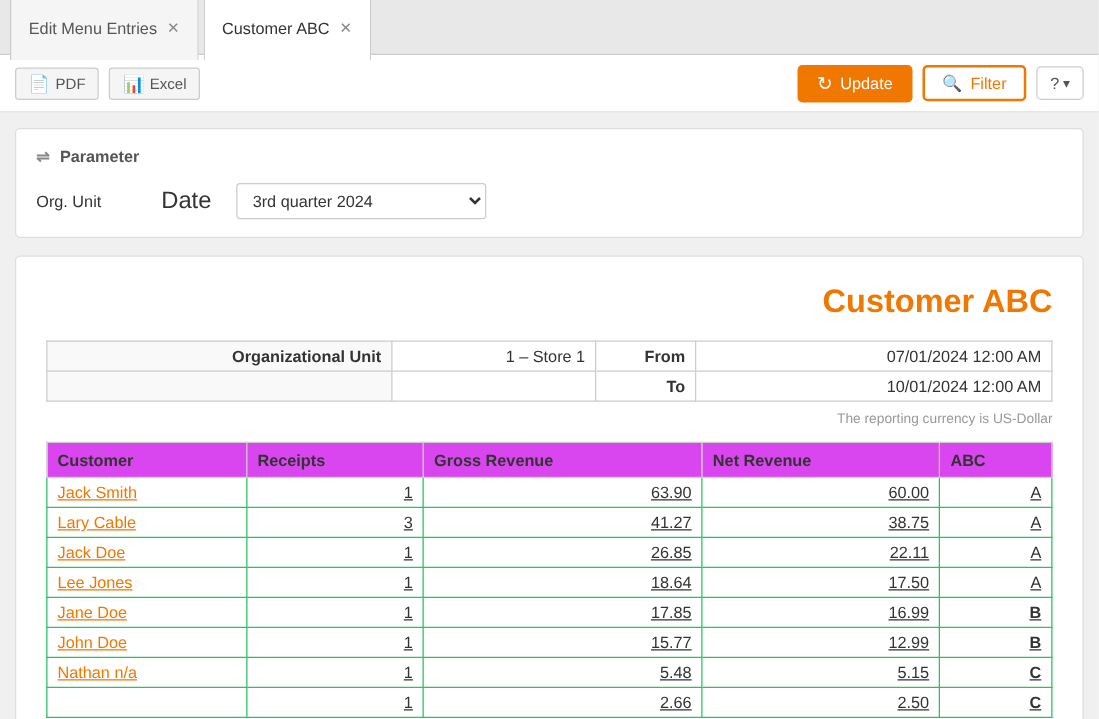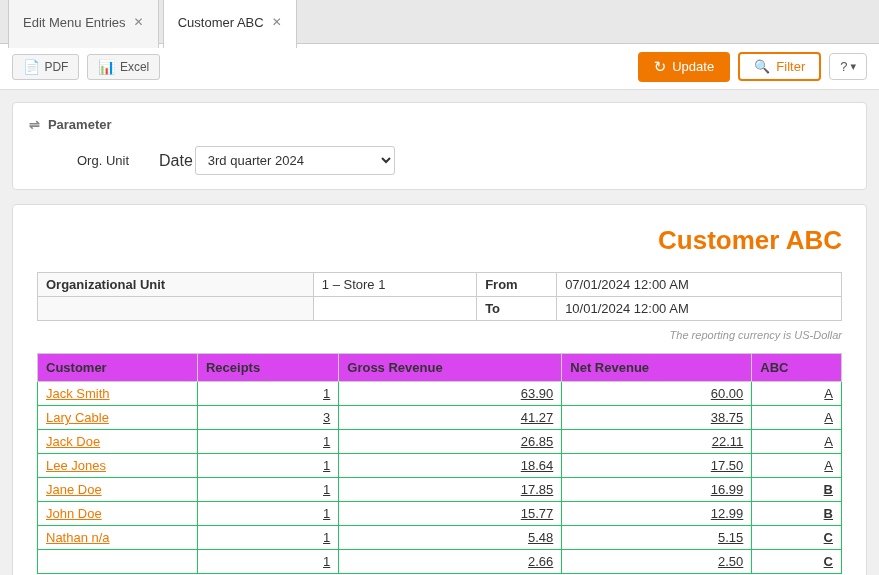--- a/index.html
+++ b/index.html
@@ -128,40 +128,39 @@
       align-items: center;
       gap: 8px;
       font-size: 13px;
       font-weight: bold;
       color: #555;
       margin-bottom: 14px;
     }
     .parameter-row {
       display: flex;
       align-items: center;
-      gap: 2px;
-      margin-left: 48px;
+      gap: 20px;
     }
     .param-label {
       font-size: 13px;
       color: #333;
       min-width: 60px;
     }
     .param-select {
       padding: 5px 8px;
       border: 1px solid #ccc;
       border-radius: 3px;
       font-size: 13px;
       color: #333;
       background: #fff;
       min-width: 200px;
       cursor: pointer;
     }
     .param-date-label {
-      font-size: 16px;
+      font-size: 19px;
       color: #333;
       margin-left: 20px;
     }
 
     
     .report-card {
       background: #fff;
       border: 1px solid #ddd;
       border-radius: 4px;
       padding: 20px 24px;
@@ -170,20 +169,21 @@
       text-align: right;
       font-size: 26px;
       font-weight: bold;
       color: #f07800;
       margin-bottom: 16px;
     }
     .report-meta-table {
       width: 100%;
       border-collapse: collapse;
       margin-bottom: 8px;
+      text-align: right;
     }
     .report-meta-table td {
       padding: 4px 8px;
       font-size: 13px;
     }
     .meta-header {
       font-weight: bold;
       border: 1px solid #ccc;
       background: #f9f9f9;
     }
@@ -193,21 +193,20 @@
     .meta-key {
       font-weight: bold;
       border: 1px solid #ccc;
       width: 80px;
     }
     .currency-note {
       text-align: right;
       font-size: 11px;
       color: #999;
       margin-bottom: 12px;
-      font-style: italic;
     }
 
     
     .data-table {
       width: 100%;
       border-collapse: collapse;
       font-size: 13px;
     }
     .data-table th {
       background: #d946ef;

